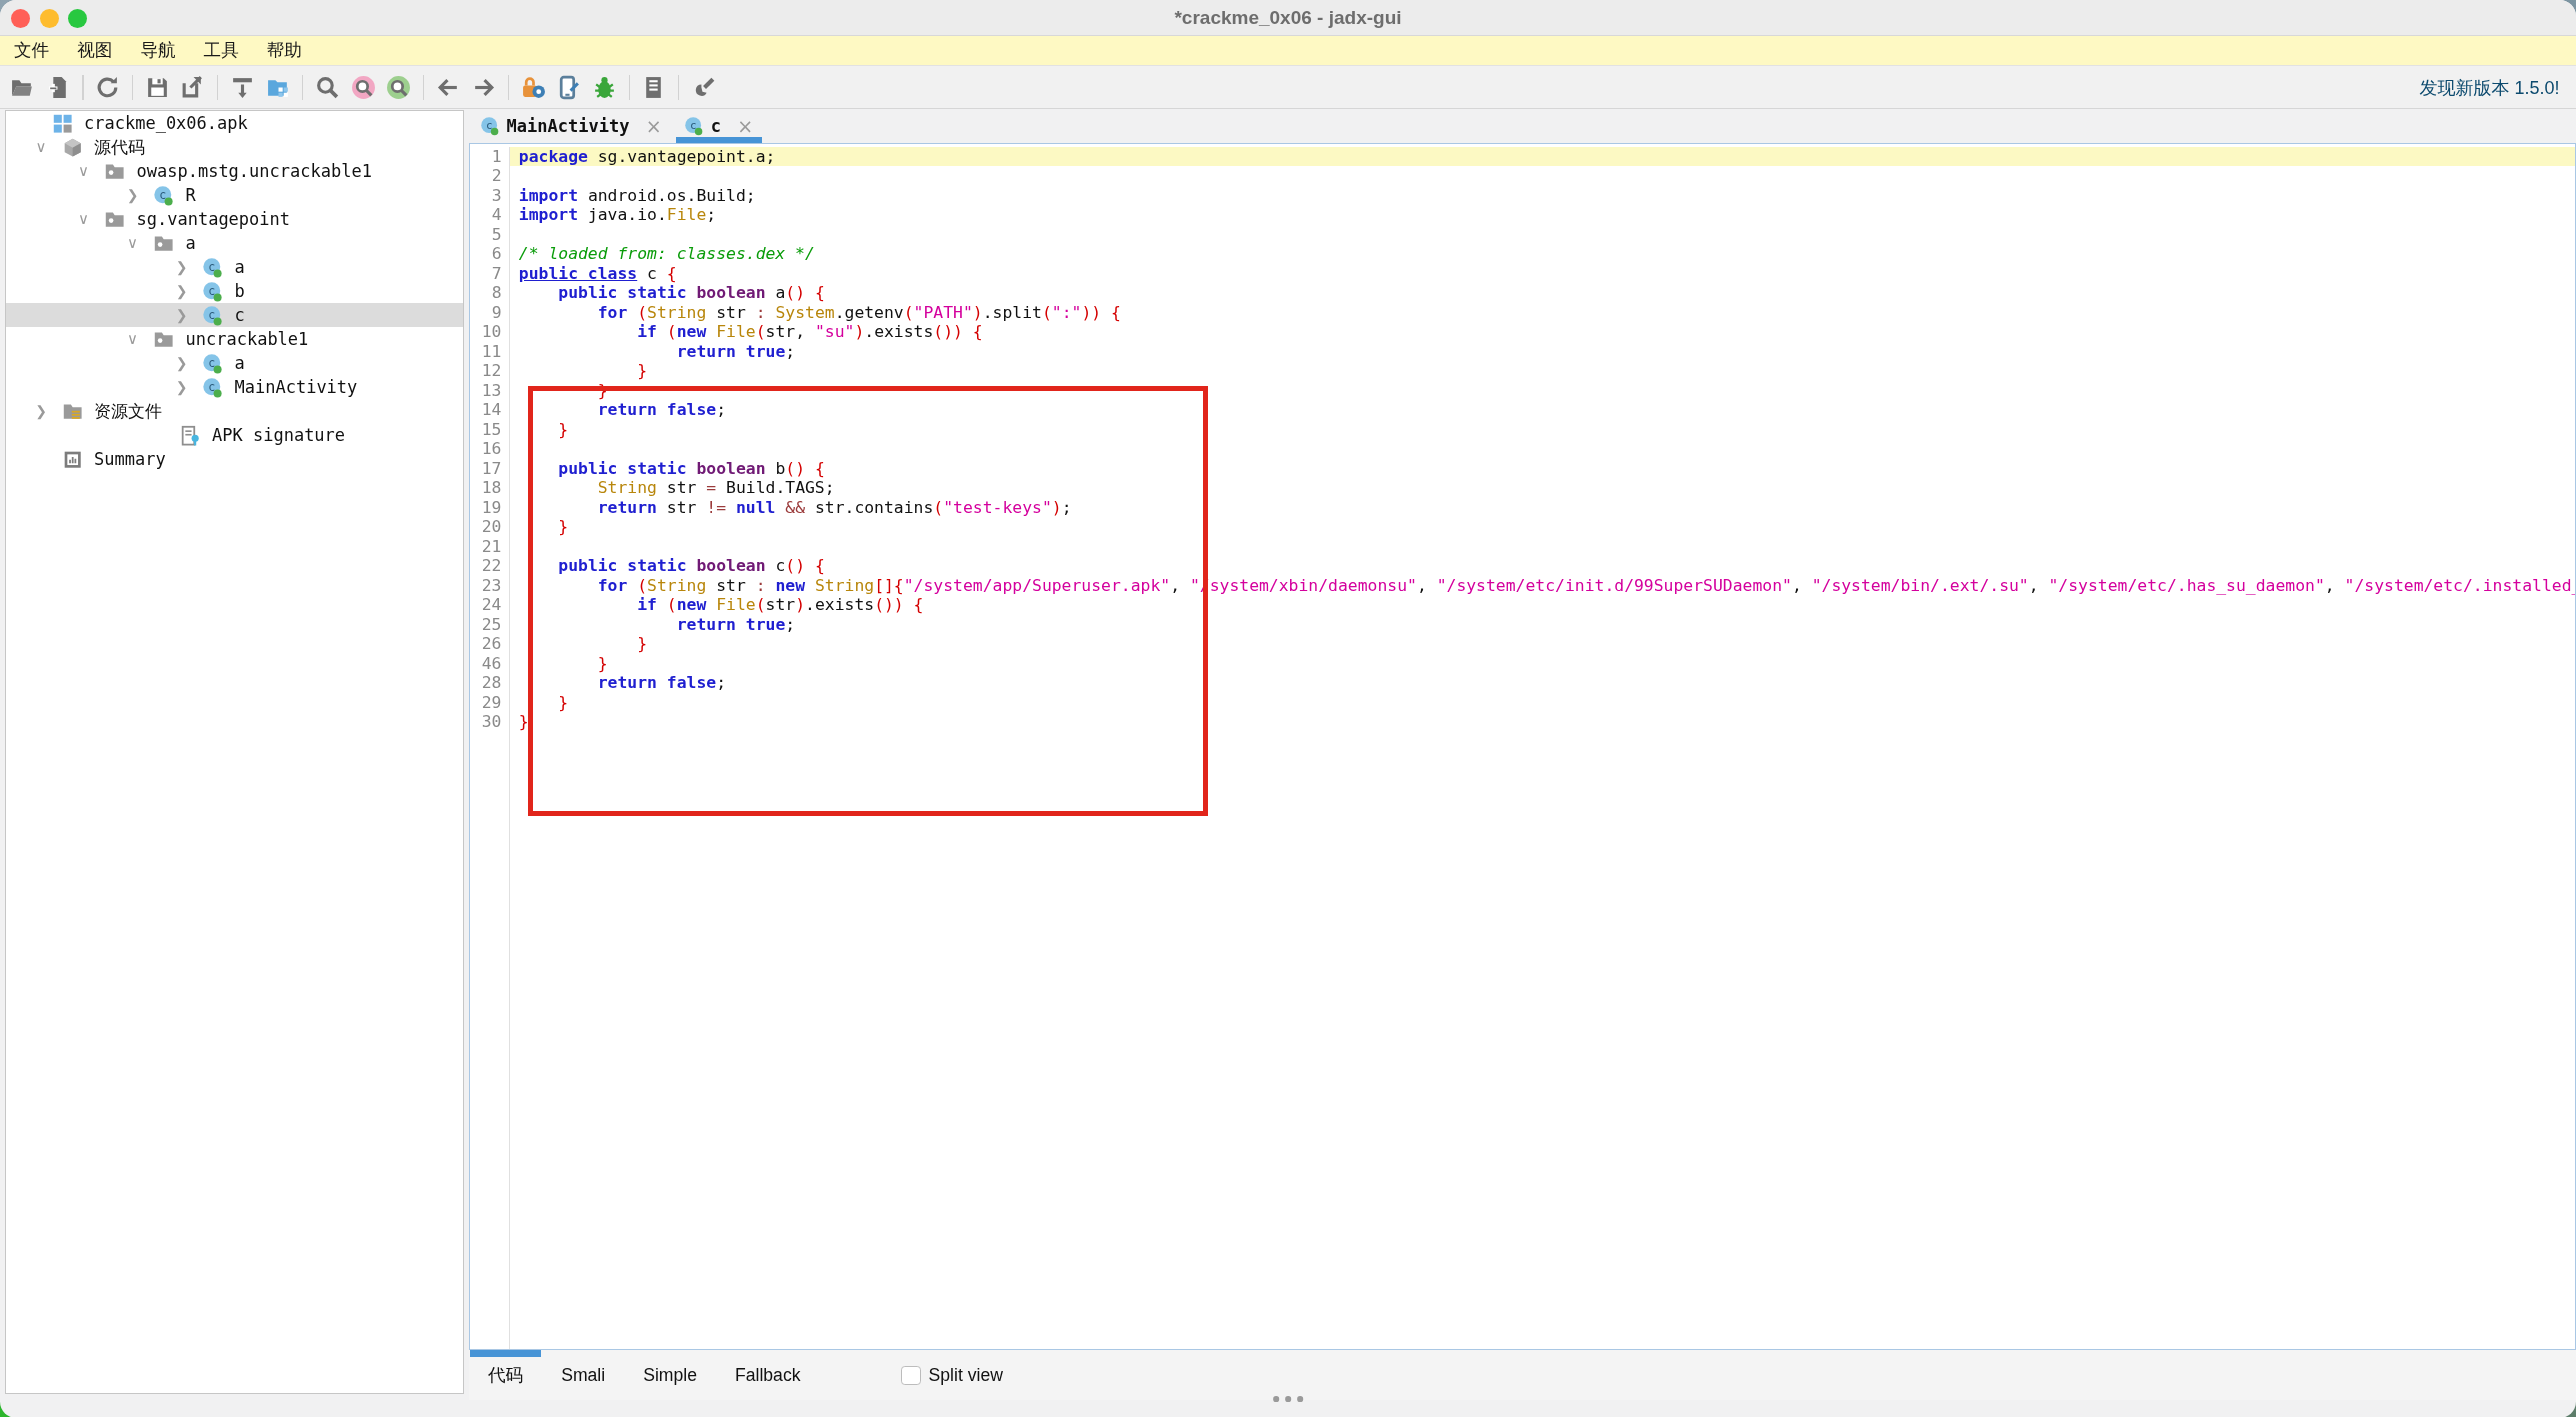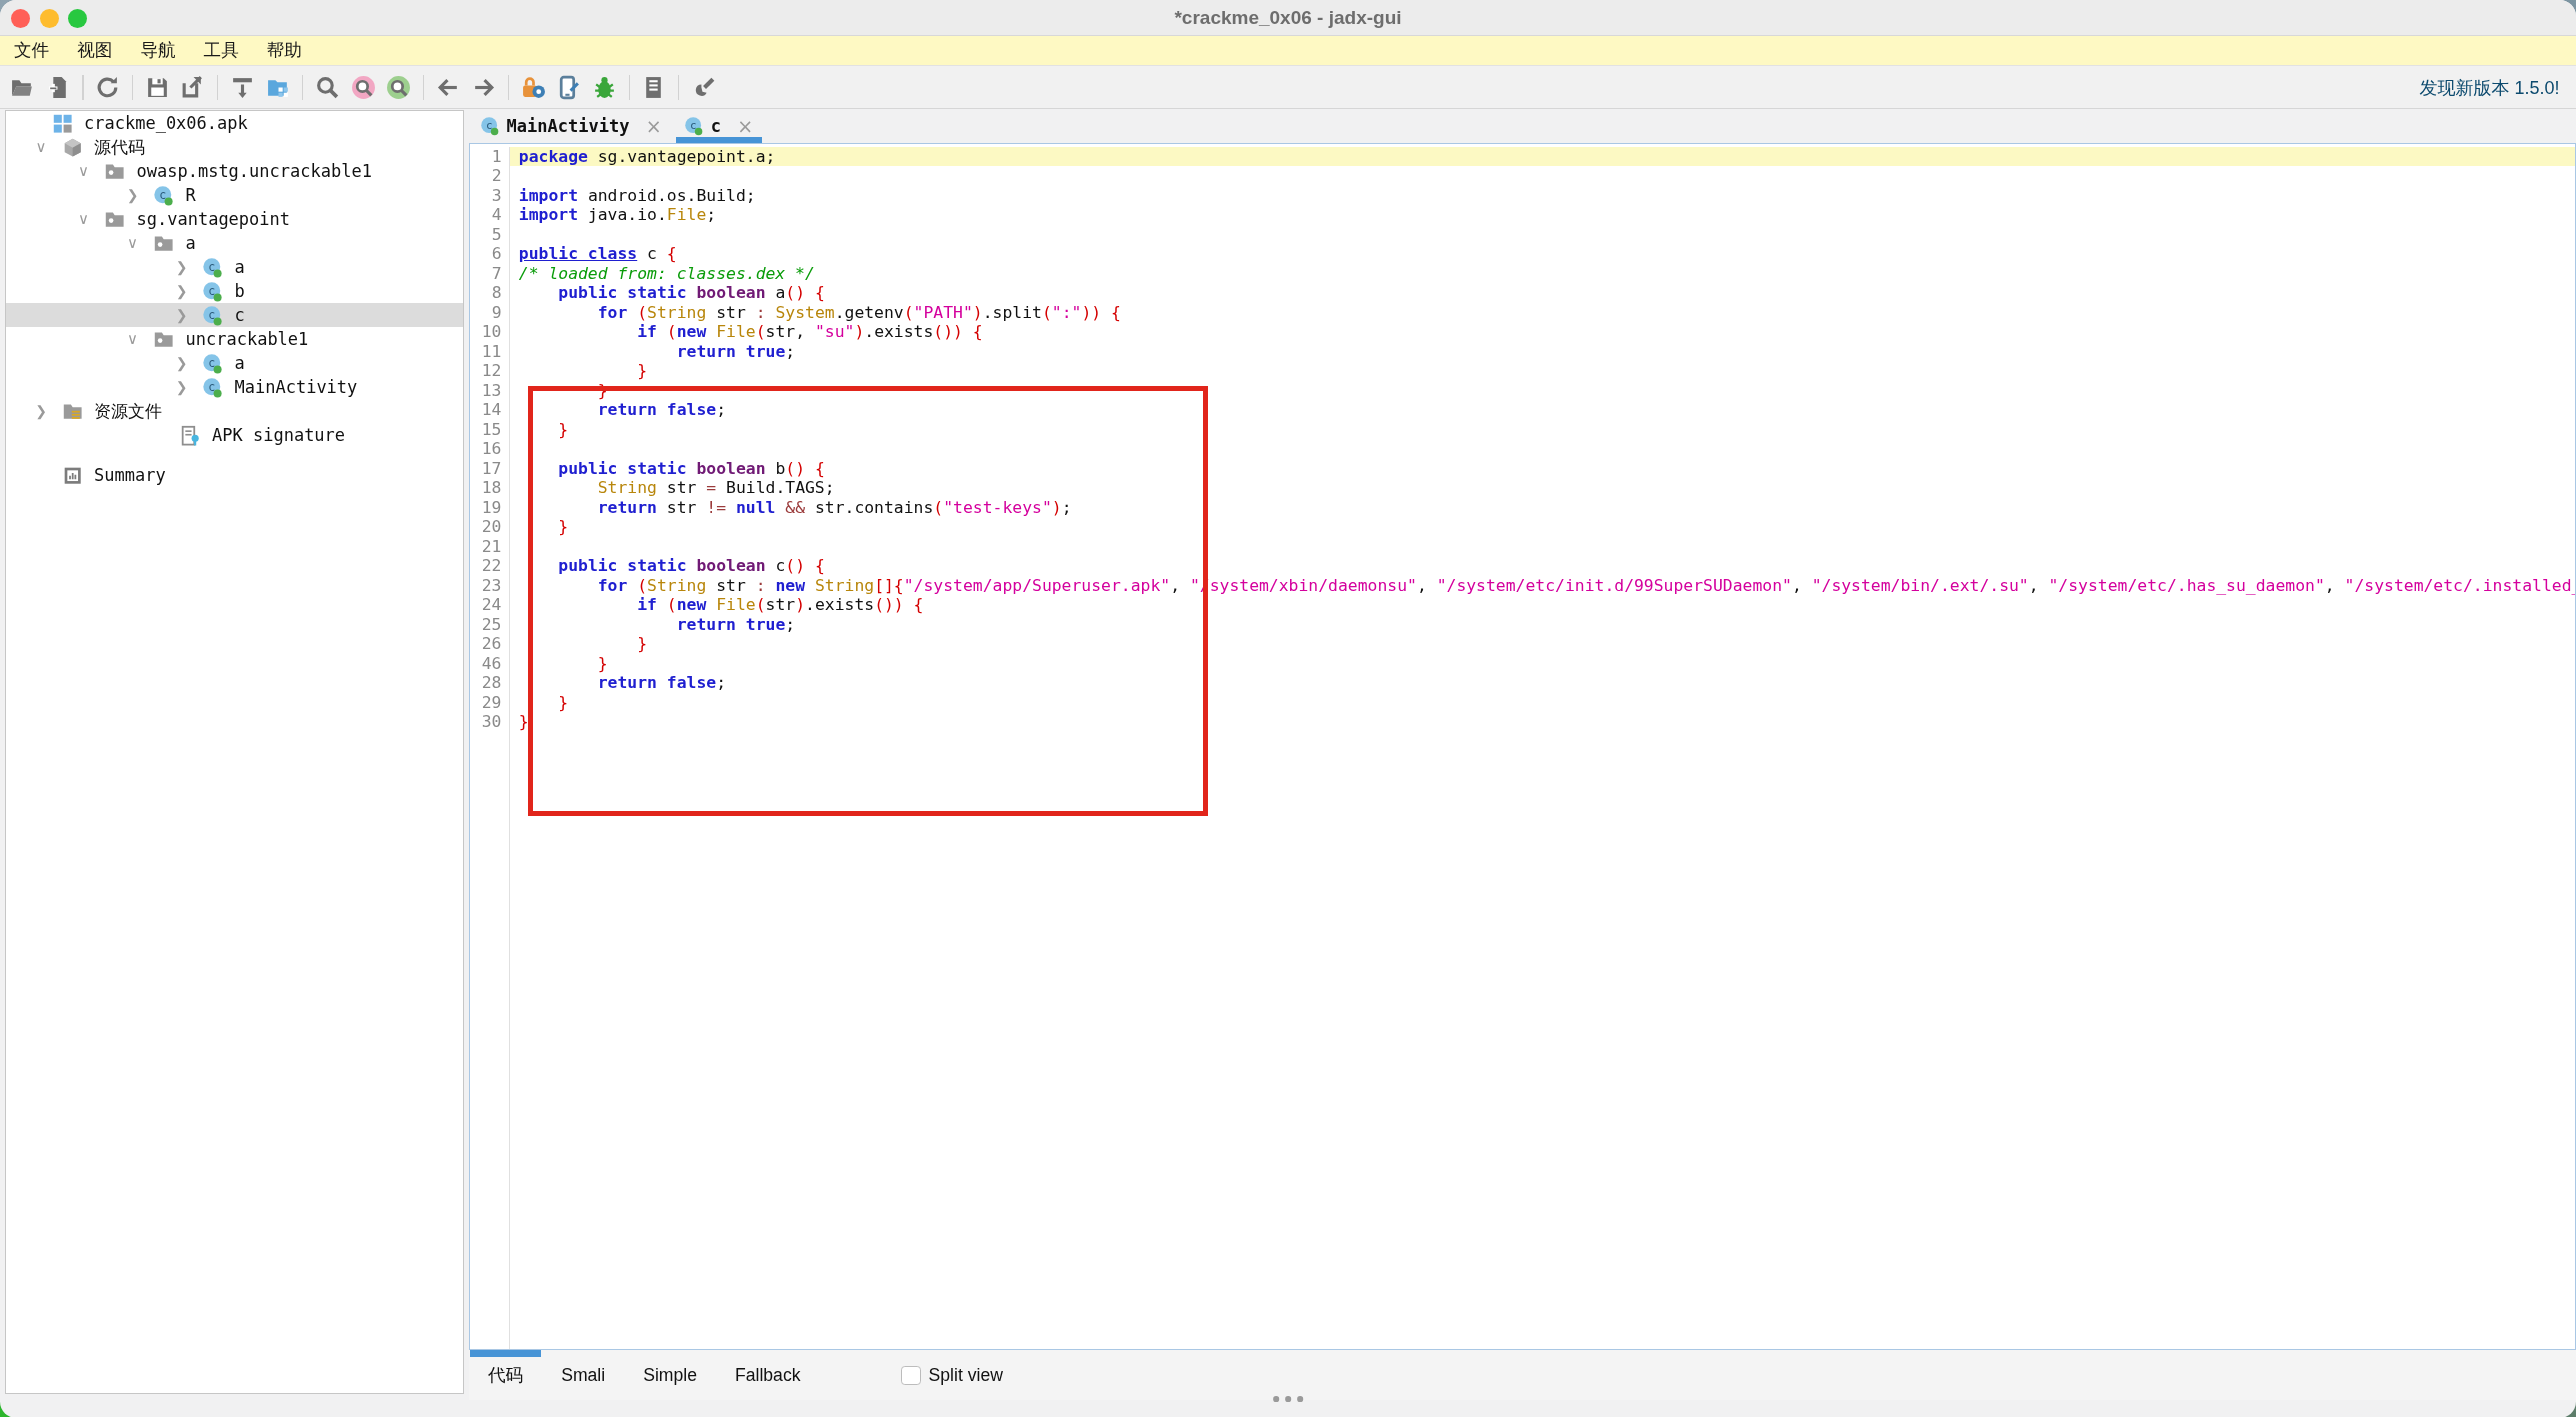--- a/index.html
+++ b/index.html
@@ -382,21 +382,21 @@
             <svg viewBox="0 0 24 24">
               <rect x="3" y="2" width="13" height="20" fill="#fff" stroke="#8e8e8e" stroke-width="2"></rect>
               <rect x="6" y="6" width="7" height="1.8" fill="#8e8e8e"></rect>
               <rect x="6" y="10" width="7" height="1.8" fill="#8e8e8e"></rect>
               <circle cx="17" cy="15" r="4" fill="#49b6e0"></circle>
               <rect x="15.8" y="15" width="2.4" height="8" fill="#49b6e0"></rect>
             </svg>
           </span>
           <span>APK signature</span>
         </div>
-        <div class="tree-row" style="padding-left: 17.6px; margin-top: 16px;">
+        <div class="tree-row" style="padding-left: 17.6px;">
           <span class="tw-chev"></span>
           <span class="tw-icon">
             <svg viewBox="0 0 24 24">
               <rect x="3" y="3" width="18" height="18" fill="#7c7c7c"></rect>
               <rect x="6" y="6" width="12" height="12" fill="#fff"></rect>
               <path d="M8 16v-4h2v4zM11 16V9h2v7zM14 16v-5h2v5z" fill="#7c7c7c"></path>
             </svg>
           </span>
           <span>Summary</span>
         </div>
@@ -456,22 +456,22 @@
             <div>28</div>
             <div>29</div>
             <div>30</div>
           </div>
         <div class="code-area" id="code">
             <div class="code-line hl"><span class="k">package</span><span> sg.vantagepoint.a;</span></div>
             <div class="code-line"></div>
             <div class="code-line"><span class="k">import</span><span> android.os.Build;</span></div>
             <div class="code-line"><span class="k">import</span><span> java.io.</span><span class="c">File</span><span>;</span></div>
             <div class="code-line"></div>
+            <div class="code-line"><span class="m">/* loaded from: classes.dex */</span></div>
             <div class="code-line"><span class="ku">public class</span><span> c </span><span class="b">{</span></div>
-            <div class="code-line"><span class="m">/* loaded from: classes.dex */</span></div>
             <div class="code-line"><span>    </span><span class="k">public static</span><span> </span><span class="t">boolean</span><span> a</span><span class="b">()</span><span> </span><span class="b">{</span></div>
             <div class="code-line"><span>        </span><span class="k">for</span><span> </span><span class="b">(</span><span class="c">String</span><span> str </span><span class="o">:</span><span> </span><span class="c">System</span><span>.getenv</span><span class="b">(</span><span class="s">"PATH"</span><span class="b">)</span><span>.split</span><span class="b">(</span><span class="s">":"</span><span class="b">))</span><span> </span><span class="b">{</span></div>
             <div class="code-line"><span>            </span><span class="k">if</span><span> </span><span class="b">(</span><span class="k">new</span><span> </span><span class="c">File</span><span class="b">(</span><span>str, </span><span class="s">"su"</span><span class="b">)</span><span>.exists</span><span class="b">())</span><span> </span><span class="b">{</span></div>
             <div class="code-line"><span>                </span><span class="k">return</span><span> </span><span class="k">true</span><span>;</span></div>
             <div class="code-line"><span>            </span><span class="b">}</span></div>
             <div class="code-line"><span>        </span><span class="b">}</span></div>
             <div class="code-line"><span>        </span><span class="k">return</span><span> </span><span class="k">false</span><span>;</span></div>
             <div class="code-line"><span>    </span><span class="b">}</span></div>
             <div class="code-line"></div>
             <div class="code-line"><span>    </span><span class="k">public static</span><span> </span><span class="t">boolean</span><span> b</span><span class="b">()</span><span> </span><span class="b">{</span></div>

